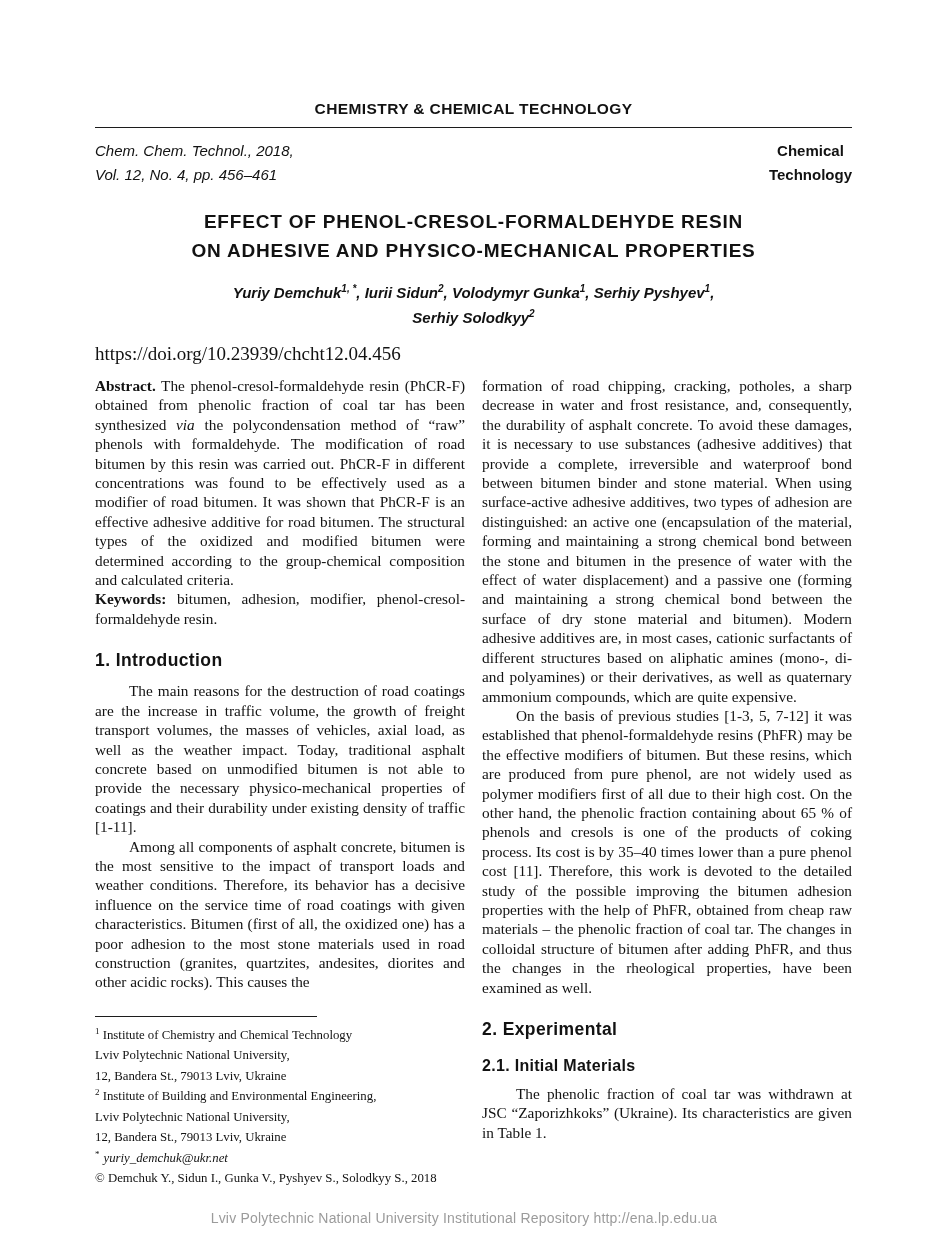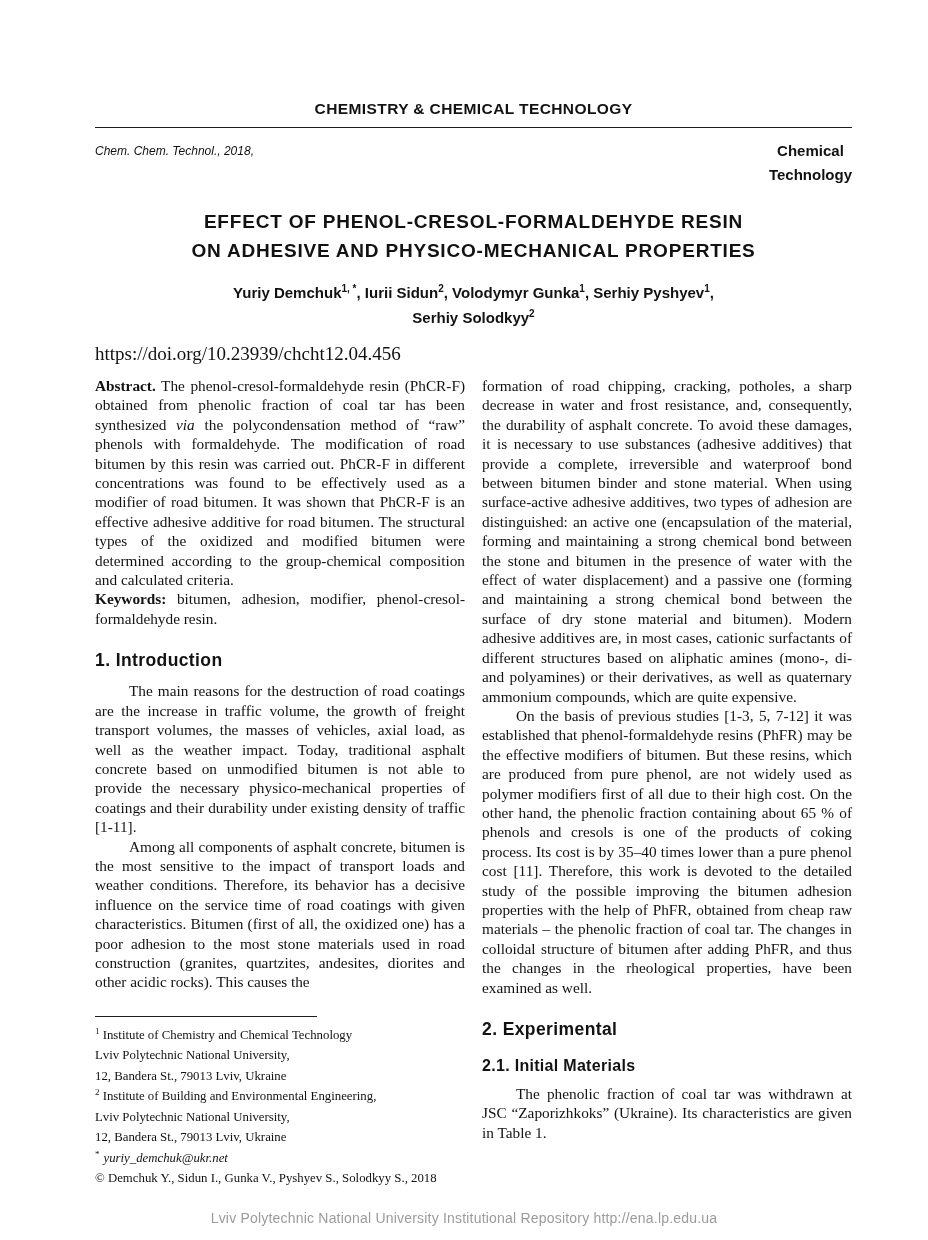--- a/index.html
+++ b/index.html
@@ -12,35 +12,35 @@
   
   .journal-header{
     margin-top:88px;text-align:center;
     font-family:"Liberation Sans",sans-serif;font-weight:bold;
     font-size:15.5px;letter-spacing:0.4px;
   }
   .header-rule{border:none;border-top:1.6px solid #1c1c1c;margin:9px 0 0 0;}
   .cite-row{display:flex;justify-content:space-between;margin-top:11px;}
   .cite-left{
     font-family:"Liberation Sans",sans-serif;font-style:italic;
-    font-size:12px;line-height:24px;
+    font-size:15px;line-height:24px;
   }
   .cite-right{
     font-family:"Liberation Sans",sans-serif;font-weight:bold;
     font-size:15px;line-height:24px;text-align:center;
   }
   
   .article-title{
     margin-top:20px;text-align:center;
     font-family:"Liberation Sans",sans-serif;font-weight:bold;
     font-size:19px;line-height:29px;letter-spacing:0.8px;
   }
   .authors{
     margin-top:13px;text-align:center;
-    font-family:"Liberation Sans",sans-serif;font-weight:bold;
+    font-family:"Liberation Sans",sans-serif;font-weight:bold;font-style:italic;
     font-size:15px;line-height:21px;
   }
   .authors sup{font-size:10px;}
   .doi-line{margin-top:15px;font-size:19px;}
   
   .columns{
     margin-top:11px;display:grid;grid-template-columns:1fr 1fr;column-gap:17px;
     font-size:15.3px;line-height:19.4px;text-align:justify;
   }
   .columns p{margin:0;}
@@ -73,20 +73,21 @@
 
 <div class="page">
   <div class="content">
 
     <div class="journal-header">CHEMISTRY &amp; CHEMICAL TECHNOLOGY</div>
     <hr class="header-rule">
 
     <div class="cite-row">
       <div class="cite-left">
         <div>Chem. Chem. Technol., 2018,</div>
+        <div>Vol. 12, No. 4, pp. 456–461</div>
       </div>
       <div class="cite-right">
         <div>Chemical</div>
         <div>Technology</div>
       </div>
     </div>
 
     <div class="article-title">
       <div>EFFECT OF PHENOL-CRESOL-FORMALDEHYDE RESIN</div>
       <div>ON ADHESIVE AND PHYSICO-MECHANICAL PROPERTIES</div>

